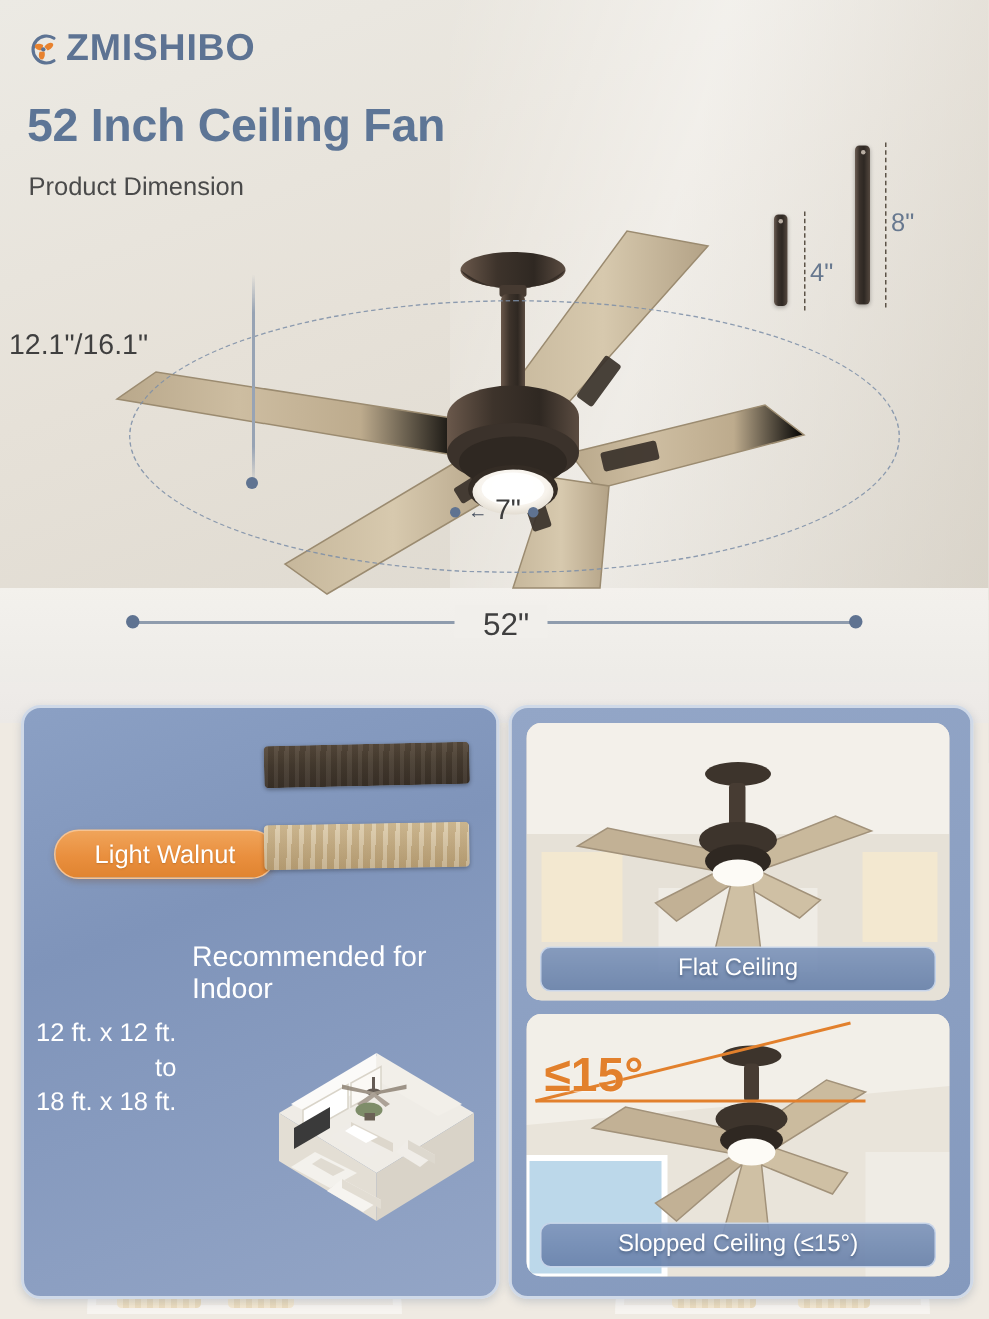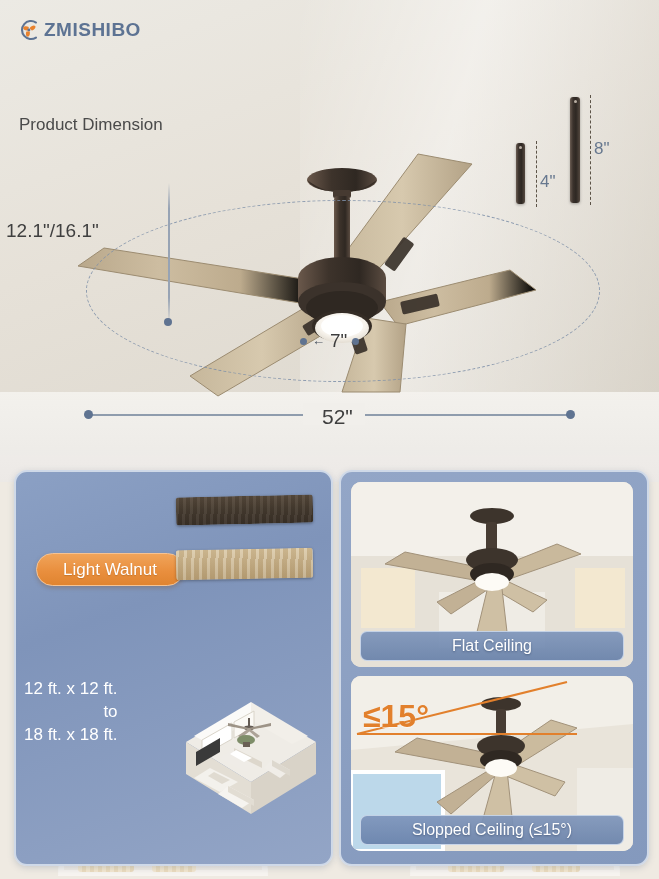--- a/index.html
+++ b/index.html
@@ -56,21 +56,21 @@
     position:absolute;left:11px;top:0;width:3px;height:50px;background:#7d8a6a;display:block;
   }
   .plant b{
     position:absolute;width:13px;height:5px;border-radius:50%;background:#8c9a74;display:block;
   }
 
   
   .logo{position:absolute;left:16px;top:18px;display:flex;align-items:center;gap:4px;}
   .logo-mark{width:24px;height:24px;position:relative;}
   .logo-text{
-    font-size:19px;font-weight:700;letter-spacing:.5px;color:#5d7393;
+    font-size:25px;font-weight:700;letter-spacing:.5px;color:#5d7393;
   }
 
   
   .title{
     position:absolute;left:18px;top:66px;
     font-size:31px;font-weight:700;color:#5d7596;letter-spacing:-.2px;
   }
   .subtitle{
     position:absolute;left:19px;top:115px;
     font-size:17px;font-weight:400;color:#4a4a4a;
@@ -250,20 +250,21 @@
         <path d="M20 4.5 A9 9 0 1 0 20 19.5" fill="none" stroke="#5d7393" stroke-width="2.1" stroke-linecap="round"></path>
         <path d="M13.6 10.2c1.6-2.6 4.6-3.4 5.6-2.2 1 1.2-.6 3.7-3.4 4.6z" fill="#e8822e"></path>
         <path d="M12.2 12.4c-2.9.6-5.2-1.2-5-2.7.2-1.5 3.1-2.1 5.6-.7z" fill="#e8822e"></path>
         <path d="M13.6 13.3c.9 2.8-.4 5.4-1.9 5.4-1.5 0-2.4-2.7-1.3-5.2z" fill="#e8822e"></path>
         <circle cx="12.9" cy="11.9" r="1.45" fill="#5d7393"></circle>
       </svg>
     </div>
     <div class="logo-text">ZMISHIBO</div>
   </div>
 
+  <div class="title">52 Inch Ceiling Fan</div>
   <div class="subtitle">Product Dimension</div>
 
   <div class="fan-wrap">
     <div class="sweep"></div>
     <svg width="540" height="250" viewBox="0 0 540 250">
       <defs>
         <linearGradient id="woodA" x1="0" y1="0" x2="1" y2="0">
           <stop offset="0%" stop-color="#b9a88b"></stop>
           <stop offset="35%" stop-color="#cdbda1"></stop>
           <stop offset="70%" stop-color="#bdab8d"></stop>
@@ -358,20 +359,21 @@
 
   <div class="panel panel-left"></div>
 
   <div class="swatch sw-dark"></div>
 
   <div class="pill pill-light">
     <span>Light Walnut</span>
   </div>
   <div class="swatch sw-light"></div>
 
+  <div class="rec-text">Recommended for Indoor</div>
 
   <div class="room-size">
     <div>12 ft. x 12 ft.</div>
     <div>to</div>
     <div>18 ft. x 18 ft.</div>
   </div>
 
   <div class="iso">
     <svg width="150" height="135" viewBox="0 0 150 135">
       <polygon points="75,14 140,52 75,92 10,52" fill="#efece6"></polygon>

